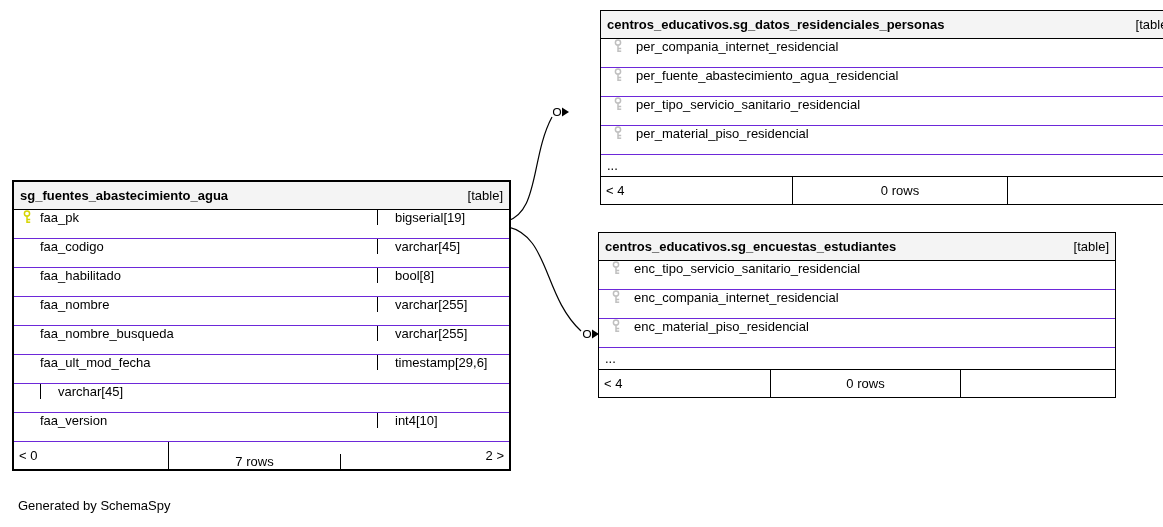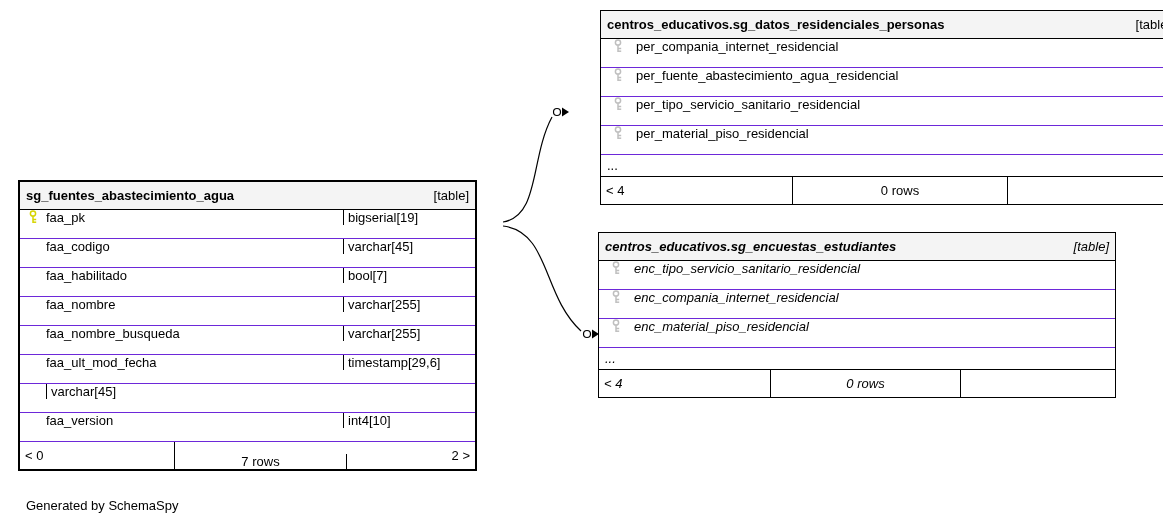--- a/index.html
+++ b/index.html
@@ -53,21 +53,21 @@
     align-items: center;
     flex: 1 1 auto;
     white-space: nowrap;
     overflow: hidden;
   }
   .type-cell {
     display: flex;
     align-items: center;
     flex: 0 0 132px;
     border-left: 1px solid #000;
-    padding-left: 4px;
+    padding-left: 17px;
     white-space: nowrap;
   }
   .ellipsis-row {
     display: flex;
     align-items: center;
     height: 22px;
     border-bottom: 1px solid #000;
     padding-left: 6px;
   }
   .footer {
@@ -81,38 +81,38 @@
     white-space: nowrap;
   }
   .f-cell.sep { border-right: 1px solid #000; }
   .f-left   { justify-content: flex-start; }
   .f-center { justify-content: center; }
   .f-right  { justify-content: flex-end; }
   .key { color: #bfbfbf; }
   .key.pk { color: #d6d400; }
   .generated-note {
     position: absolute;
-    left: 26px;
+    left: 18px;
     top: 498px;
   }
 </style>
 </head>
 <body>
 
 <svg class="connectors" width="1163" height="527">
   <path d="M 503 222 C 540 216, 530 158, 552 117" stroke="#000" stroke-width="1.2" fill="none"></path>
   <circle cx="557" cy="112" r="3.5" fill="#ffffff" stroke="#000" stroke-width="1.2"></circle>
   <polygon points="562,107.5 569,112 562,116.5" fill="#000"></polygon>
 
   <path d="M 503 226 C 550 232, 542 295, 581 331" stroke="#000" stroke-width="1.2" fill="none"></path>
   <circle cx="587" cy="334" r="3.5" fill="#ffffff" stroke="#000" stroke-width="1.2"></circle>
   <polygon points="592,329.5 599,334 592,338.5" fill="#000"></polygon>
 </svg>
 
-<div class="table-box main" style="left:18px; top:180px; width:459px;">
+<div class="table-box main" style="left:12px; top:180px; width:499px;">
   <div class="tb-header">
     <span class="tb-title">sg_fuentes_abastecimiento_agua</span>
     <span class="tb-tag">[table]</span>
   </div>
 
   <div class="row">
     <span class="icon-cell">
       <svg class="key pk" width="10" height="14" viewBox="0 0 10 14">
           <circle cx="5" cy="3.5" r="2.6" fill="none" stroke="currentColor" stroke-width="1.5"></circle>
           <line x1="5" y1="6" x2="5" y2="13" stroke="currentColor" stroke-width="1.5"></line>
@@ -126,21 +126,21 @@
 
   <div class="row">
     <span class="icon-cell"></span>
     <span class="name-cell">faa_codigo</span>
     <span class="type-cell">varchar[45]</span>
   </div>
 
   <div class="row">
     <span class="icon-cell"></span>
     <span class="name-cell">faa_habilitado</span>
-    <span class="type-cell">bool[7]</span>
+    <span class="type-cell">bool[8]</span>
   </div>
 
   <div class="row">
     <span class="icon-cell"></span>
     <span class="name-cell">faa_nombre</span>
     <span class="type-cell">varchar[255]</span>
   </div>
 
   <div class="row">
     <span class="icon-cell"></span>
@@ -228,21 +228,21 @@
 
   <div class="ellipsis-row">...</div>
 
   <div class="footer">
     <span class="f-cell f-left sep" style="flex:0 0 192px;">&lt; 4</span>
     <span class="f-cell f-center sep" style="flex:0 0 215px;">0 rows</span>
     <span class="f-cell f-right" style="flex:1 1 auto;"></span>
   </div>
 </div>
 
-<div class="table-box rel" style="left:598px; top:232px; width:518px;font-style:italic;">
+<div class="table-box rel" style="left:598px; top:232px; width:518px;">
   <div class="tb-header">
     <span class="tb-title">centros_educativos.sg_encuestas_estudiantes</span>
     <span class="tb-tag">[table]</span>
   </div>
 
   <div class="row">
     <span class="icon-cell">
       <svg class="key" width="10" height="14" viewBox="0 0 10 14">
           <circle cx="5" cy="3.5" r="2.6" fill="none" stroke="currentColor" stroke-width="1.5"></circle>
           <line x1="5" y1="6" x2="5" y2="13" stroke="currentColor" stroke-width="1.5"></line>

